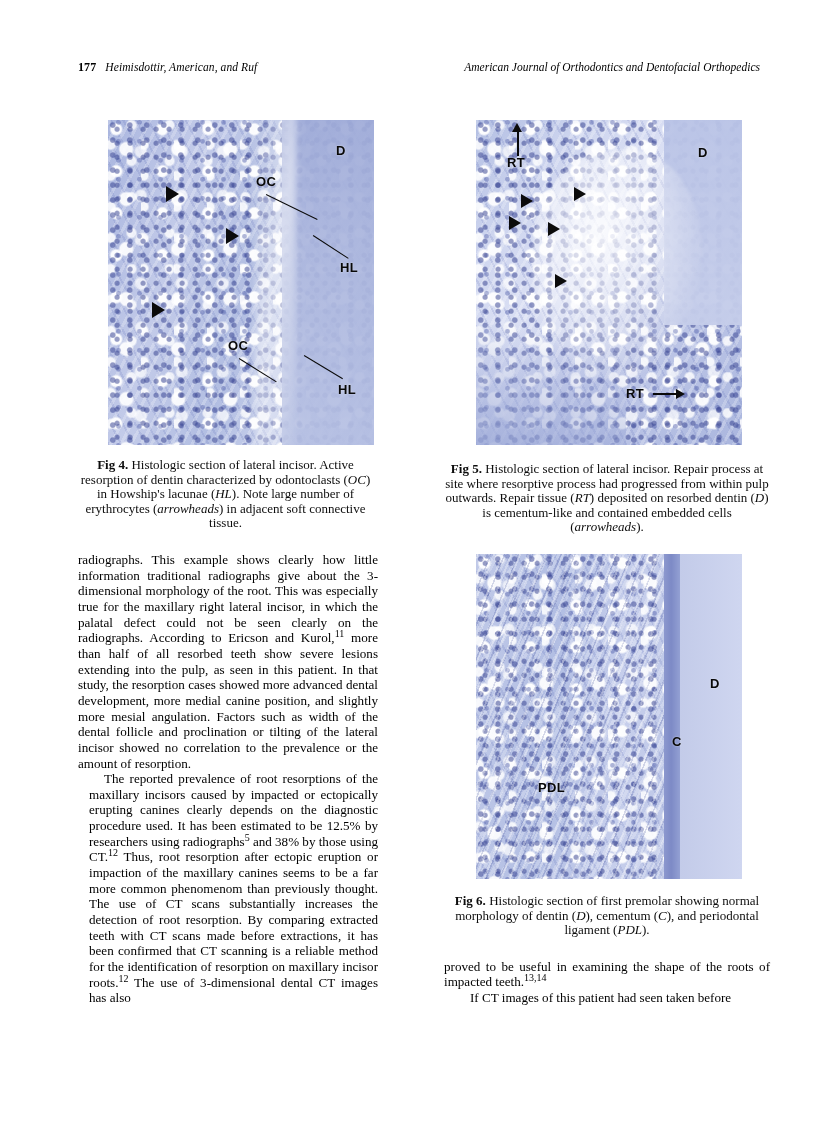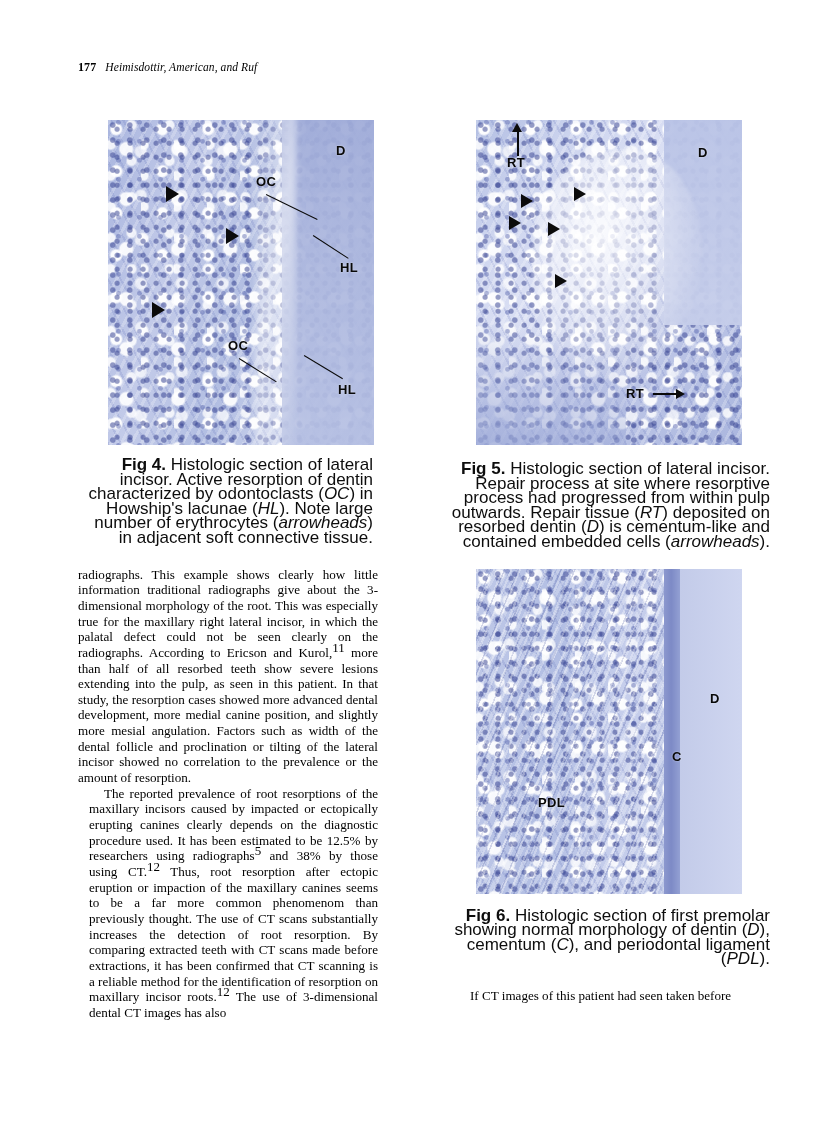--- a/index.html
+++ b/index.html
@@ -74,42 +74,42 @@
 
   
   .figure { position: relative; }
   .fig-img {
     position: relative;
     overflow: hidden;
     background: #b9c3e4;
     border: 0;
   }
   .fig-caption {
-    font-family: Liberation Sans, sans-serif;
-    font-size: 17px;
+    font-family: Liberation Serif, serif;
+    font-size: 13px;
     line-height: 14.6px;
-    text-align: right;
+    text-align: center;
     color: #0d0d0d;
   }
   .fig-caption .figlabel { font-weight: bold; }
   .fig-caption i { font-style: italic; }
 
   
   .body-text {
     font-family: "Liberation Serif", serif;
     font-size: 13.1px;
     line-height: 15.65px;
     text-align: justify;
     text-justify: inter-word;
     color: #000;
     hyphens: manual;
   }
   .body-text p { margin: 0; }
   .body-text p.indent { text-indent: 15px; margin-left: 11px; }
-  sup { font-size: 13px; vertical-align: super; line-height: 0; }
+  sup { font-size: 10px; vertical-align: super; line-height: 0; }
 
   
   .histo {
     position: absolute;
     inset: 0;
     background-color: #b4bfe2;
   }
   .histo .grain {
     position: absolute; inset: 0;
     background-repeat: repeat;
@@ -174,20 +174,21 @@
 </head>
 <body>
 
 <div class="page">
 
   <div class="running-head">
     <div class="rh-left">
       <span class="rh-pageno">177</span><span class="rh-authors">Heimisdottir, American, and Ruf</span>
     </div>
     <div class="rh-right">
+      <div>American Journal of Orthodontics and Dentofacial Orthopedics</div>
     </div>
   </div>
 
   <div class="col-left">
 
     <div class="figure" style="margin-bottom:0;">
       <div class="fig-img" style="width:266px;height:325px;margin-left:30px;">
         <div class="histo" style="background:linear-gradient(105deg,#aab6df 0%,#c3cbe9 28%,#b2bee2 52%,#c9d1ec 72%,#a9b5dd 100%);">
           <div class="grain tex-c"></div>
           <div class="grain tex-a"></div>
@@ -292,17 +293,18 @@
         <span class="label" style="left:62px;top:226px;">PDL</span>
       </div>
 
       <div class="fig-caption" style="width:326px;margin-top:15px;">
         <span class="figlabel">Fig 6.</span>
         <span> Histologic section of first premolar showing normal morphology of dentin (<i>D</i>), cementum (<i>C</i>), and periodontal ligament (<i>PDL</i>).</span>
       </div>
     </div>
 
     <div class="body-text" style="margin-top:21px;width:326px;">
+      <p>proved to be useful in examining the shape of the roots of impacted teeth.<sup>13,14</sup></p>
       <p class="indent">If CT images of this patient had seen taken before</p>
     </div>
   </div>
 
 </div>
 
 </body></html>

